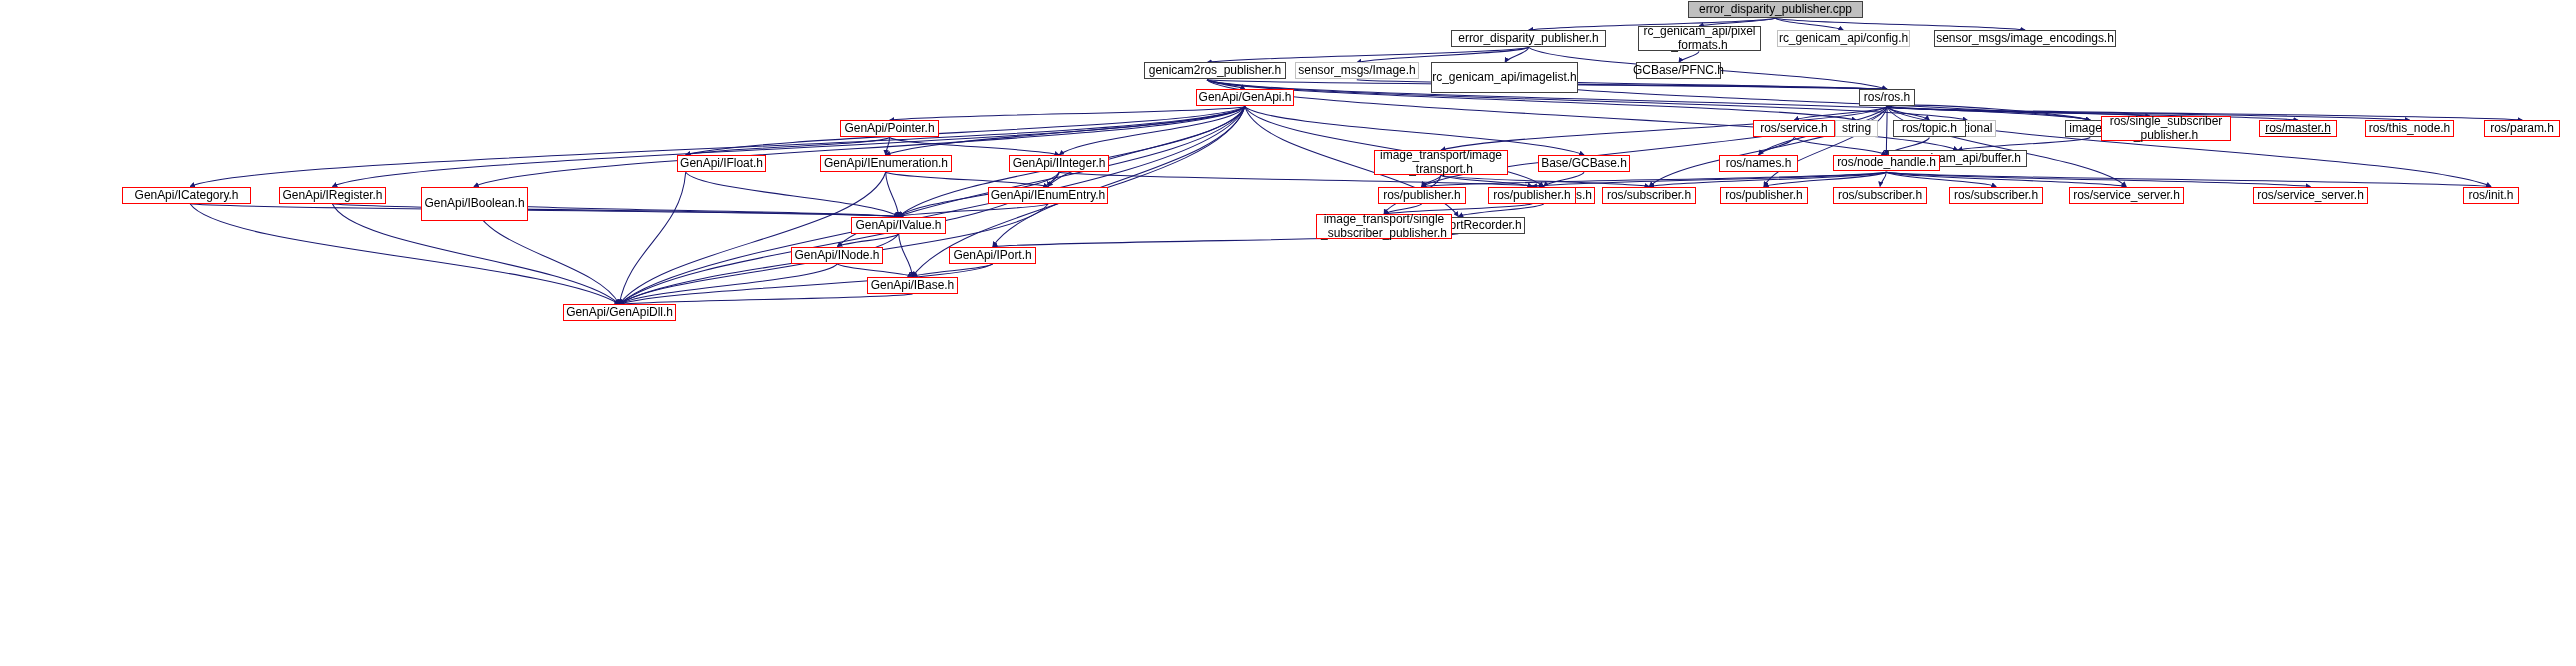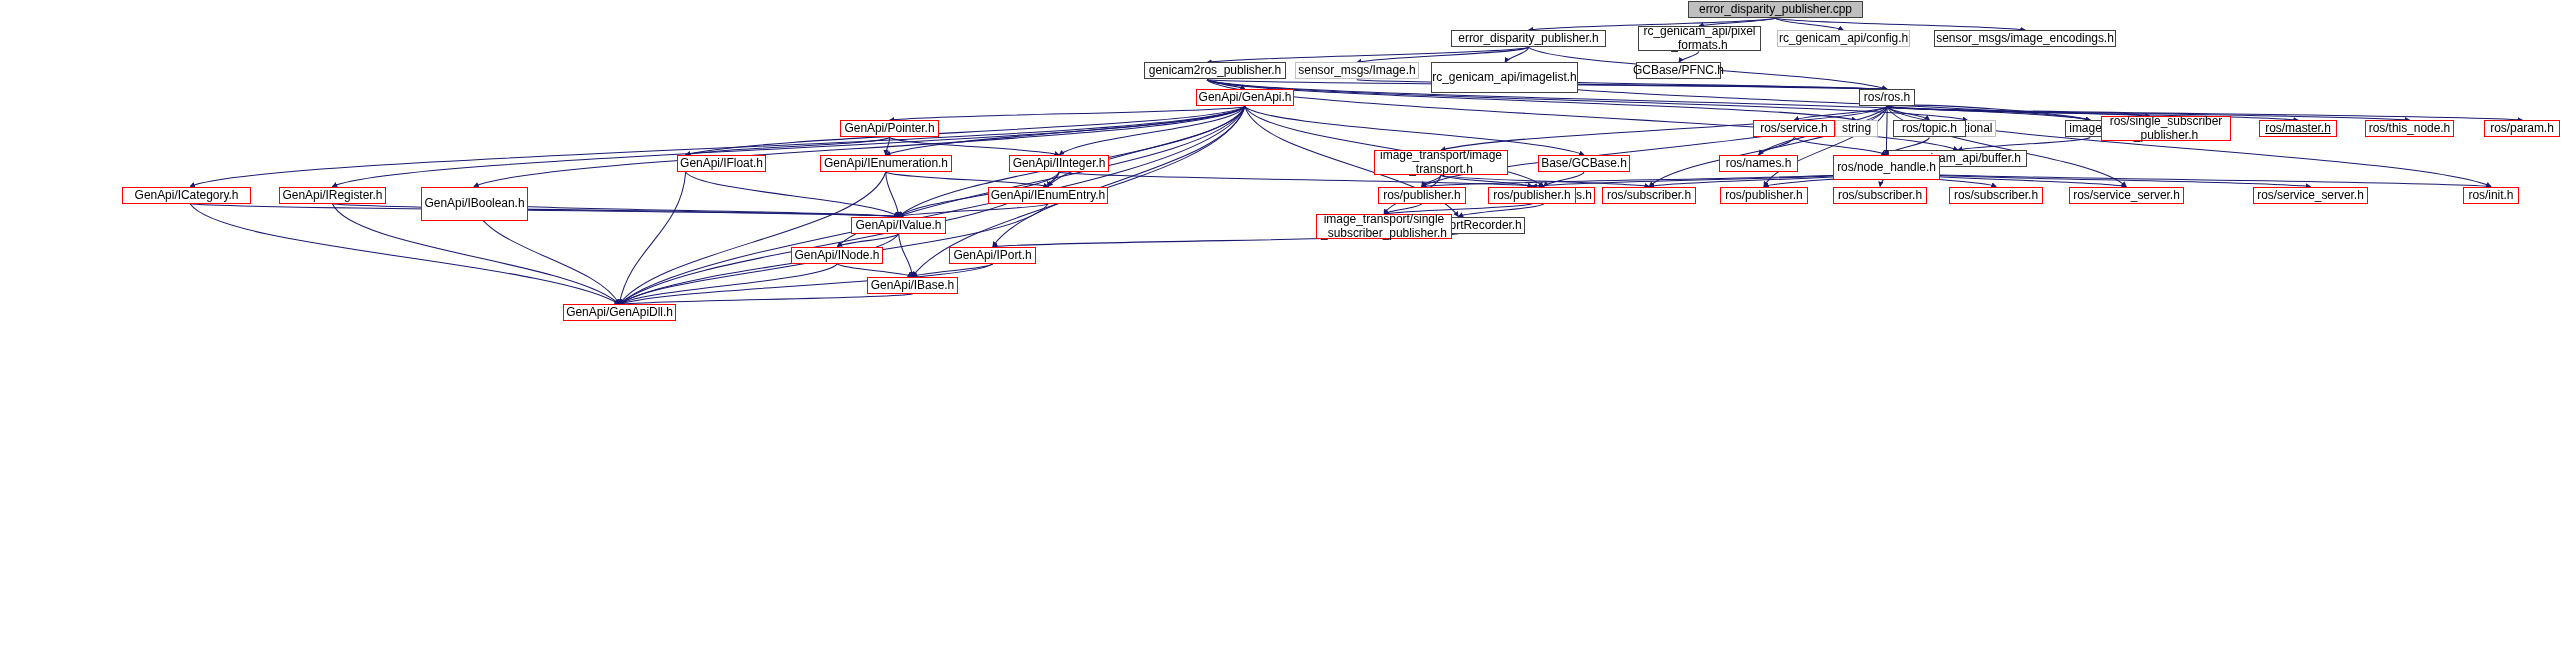--- a/index.html
+++ b/index.html
@@ -182,21 +182,21 @@
       <div class="node red" style="left: 1374px; top: 150px; width: 134px; height: 25px;">image_transport/image
 _transport.h</div>
       <div class="node red" style="left: 1753px; top: 120px; width: 82px; height: 17.4px;">ros/service.h</div>
       <div class="node dark" style="left: 1893px; top: 120px; width: 73px; height: 17.4px;">ros/topic.h</div>
       <div class="node red" style="left: 2085px; top: 116px; width: 130px; height: 25px; margin-left: 16px;">ros/single_subscriber
 _publisher.h</div>
       <div class="node red" style="left: 2259px; top: 120px; width: 78px; height: 17.4px; text-decoration: underline;">ros/master.h</div>
       <div class="node red" style="left: 2365px; top: 120px; width: 89px; height: 17.4px;">ros/this_node.h</div>
       <div class="node red" style="left: 2484px; top: 120px; width: 76px; height: 17.4px;">ros/param.h</div>
       <div class="node red" style="left: 1719px; top: 155px; width: 79px; height: 17.4px;">ros/names.h</div>
-      <div class="node red" style="left: 1833px; top: 155px; width: 107px; height: 25px;">ros/node_handle.h</div>
+      <div class="node red" style="left: 1833px; top: 155px; width: 107px; height: 16px;">ros/node_handle.h</div>
       <div class="node red" style="left: 1378px; top: 187px; width: 88px; height: 17.4px;">ros/publisher.h</div>
       <div class="node red" style="left: 1488px; top: 187px; width: 88px; height: 17.4px;">ros/publisher.h</div>
       <div class="node red" style="left: 1602px; top: 187px; width: 94px; height: 17.4px;">ros/subscriber.h</div>
       <div class="node red" style="left: 1720px; top: 187px; width: 88px; height: 17.4px;">ros/publisher.h</div>
       <div class="node red" style="left: 1833px; top: 187px; width: 94px; height: 17.4px;">ros/subscriber.h</div>
       <div class="node red" style="left: 1949px; top: 187px; width: 94px; height: 17.4px;">ros/subscriber.h</div>
       <div class="node red" style="left: 2069px; top: 187px; width: 115px; height: 17.4px;">ros/service_server.h</div>
       <div class="node red" style="left: 2253px; top: 187px; width: 115px; height: 17.4px;">ros/service_server.h</div>
       <div class="node red" style="left: 2463px; top: 187px; width: 56px; height: 17.4px;">ros/init.h</div>
       <div class="node red" style="left: 1316px; top: 214px; width: 136px; height: 25px;">image_transport/single

